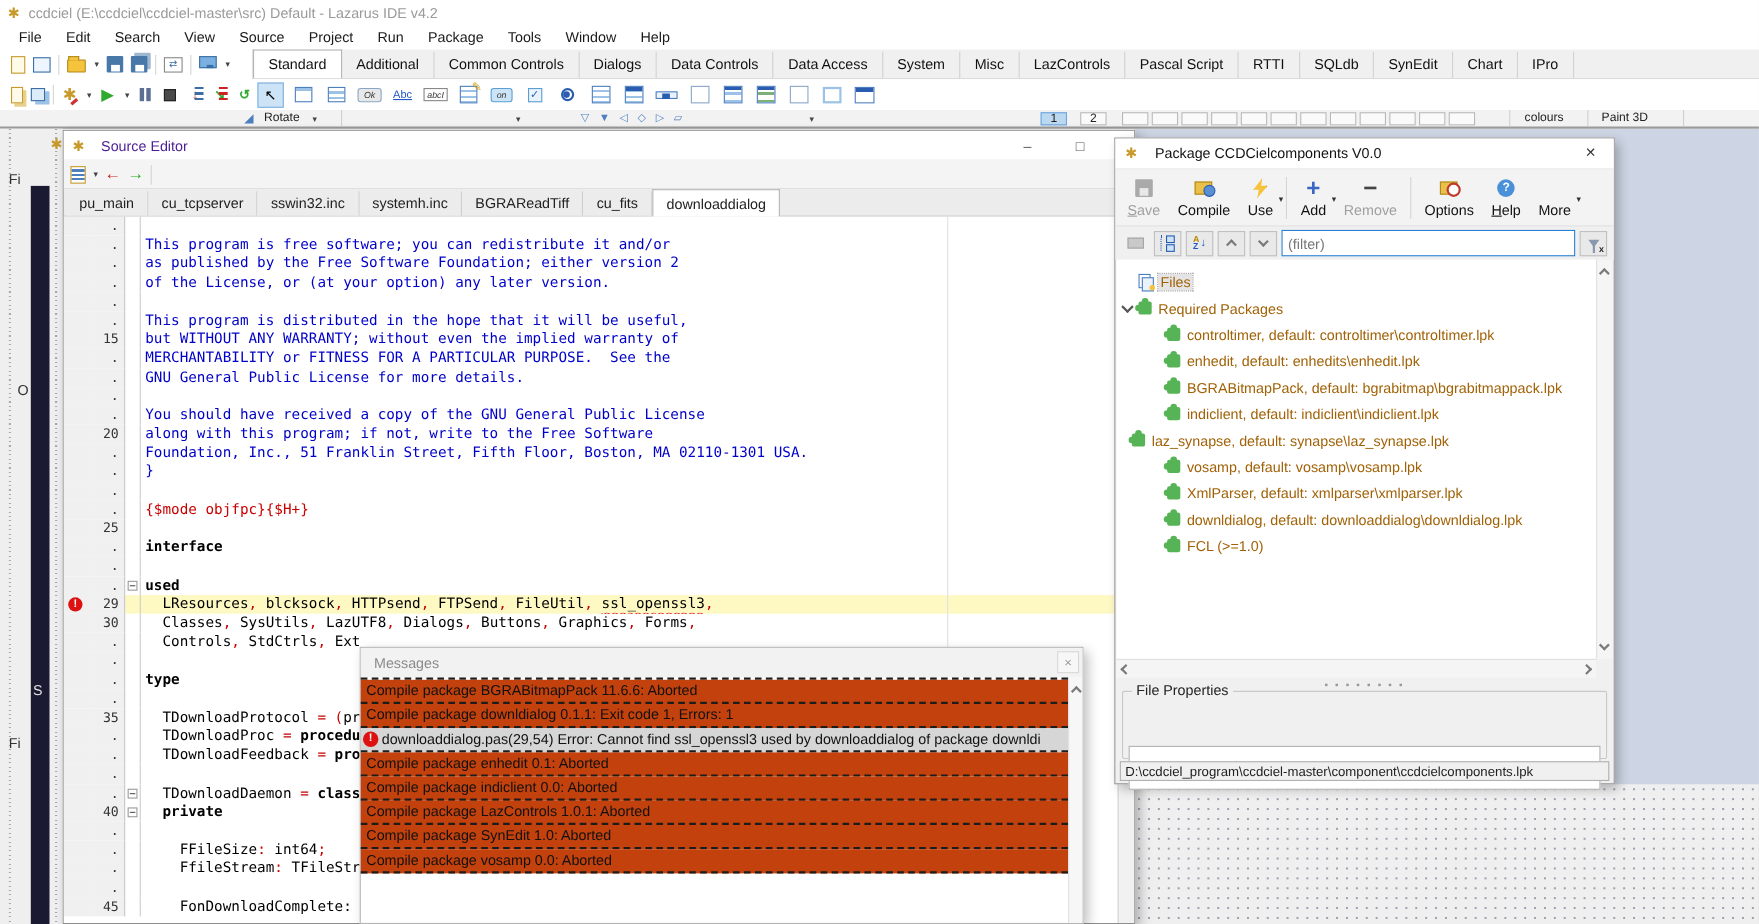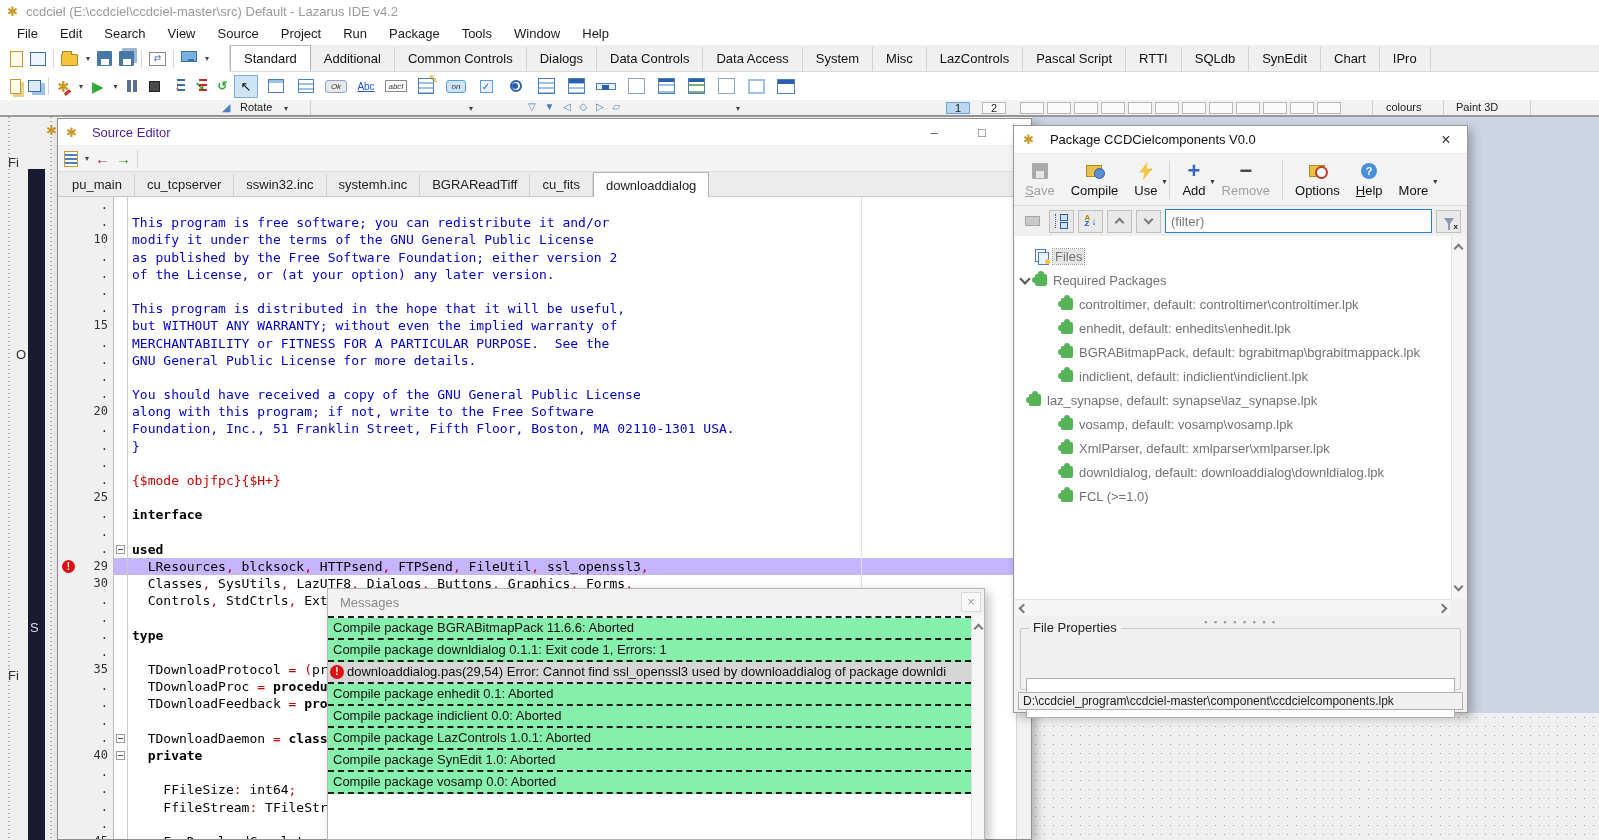--- a/index.html
+++ b/index.html
@@ -107,42 +107,42 @@
   .arrow-right{color:#22aa22;font-weight:bold;font-size:15px;}
   .se-tabs{height:25px;background:#ececec;display:flex;align-items:flex-end;border-bottom:1px solid #c9c9c9;padding-left:2px;}
   .stab{padding:3px 12px 4px 12px;border-right:1px solid #cfcfcf;color:#222;white-space:nowrap;background:#ececec;}
   .stab.active{background:#fff;border:1px solid #b5b5b5;border-bottom:none;padding-top:5px;margin-bottom:-1px;}
   .se-body{position:absolute;left:0;top:78px;right:0;bottom:0;overflow:hidden;background:#fff;}
   .crow{display:flex;height:17.2px;line-height:17.2px;font-family:"DejaVu Sans Mono",monospace;font-size:13px;white-space:pre;}
   .g-ic{width:24px;background:#f0f0f0;position:relative;flex:none;}
   .g-num{width:32px;background:#f0f0f0;border-right:1px solid #bbb;color:#333;font-size:12px;text-align:right;padding-right:5px;flex:none;}
   .g-fold{width:14px;border-right:1px solid #ccc;background:#fff;position:relative;flex:none;}
   .g-txt{flex:1;padding-left:4px;background:#fff;}
-  .crow.hl .g-fold,.crow.hl .g-txt{background:#c4b5fd;}
+  .crow.hl .g-fold,.crow.hl .g-txt{background:#fef9c3;}
   .errdot{position:absolute;left:4px;top:2px;width:13px;height:13px;border-radius:50%;background:#dd1111;color:#fff;font:bold 10px/13px "Liberation Sans",sans-serif;text-align:center;}
   .foldbox{position:absolute;left:2px;top:4px;width:9px;height:9px;border:1px solid #999;background:#fff;}
   .foldbox::after{content:"";position:absolute;left:1px;top:3px;width:5px;height:1px;background:#555;}
   .tk-cm{color:#0000c8;}
   .tk-dir{color:#c80000;}
   .tk-kw{color:#000;font-weight:bold;}
   .tk-id{color:#000;}
   .tk-sy{color:#c80000;}
   .tk-er{color:#000;text-decoration:underline;text-decoration-style:wavy;text-decoration-color:#e00000;text-underline-offset:3px;}
   .margin-line{position:absolute;left:803px;top:78px;bottom:0;width:1px;background:#e2e2e2;}
   .se-scroll{position:absolute;right:0;top:78px;bottom:0;width:15px;background:#f1f1f1;border-left:1px solid #d5d5d5;}
   .se-thumb{position:absolute;left:2px;top:18px;width:11px;height:200px;background:#c9c9c9;}
   .se-errmark{position:absolute;left:3px;top:26px;width:9px;height:4px;background:#dd1111;}
 
   
   .mw{position:absolute;left:327px;top:588px;width:658px;height:252px;background:#fff;border:1px solid #b5b5b5;box-shadow:4px 4px 10px rgba(0,0,0,.25);}
   .mw-title{position:relative;height:27px;background:#f2f2f2;display:flex;align-items:center;padding-left:12px;color:#8a8a8a;}
   .mw-close{position:absolute;right:3px;top:3px;width:20px;height:20px;background:#f7f7f7;border:1px solid #d8d8d8;color:#999;display:flex;align-items:center;justify-content:center;font-size:12px;}
   .mw-list{position:absolute;left:0;top:27px;right:13px;bottom:0;border-top:2px dashed #1c1c1c;}
   .msg-row{height:22px;line-height:20px;padding-left:5px;border-bottom:2px dashed #1c1c1c;white-space:nowrap;overflow:hidden;color:#111;}
-  .msg-row.red{background:#86efac;}
+  .msg-row.red{background:#c2410c;}
   .msg-row.error{background:#d6d6d6;display:flex;align-items:center;gap:3px;padding-left:2px;}
   .msg-err-ic{width:14px;height:14px;border-radius:50%;background:#dd1111;color:#fff;font:bold 10px/14px "Liberation Sans",sans-serif;text-align:center;flex:none;}
   .mw-scroll{position:absolute;right:0;top:27px;width:13px;bottom:0;background:#f7f7f7;border-left:1px solid #e0e0e0;}
   .mw-scroll .chev{position:absolute;left:3px;top:6px;}
 
   
   .pw{position:absolute;left:1013px;top:125px;width:455px;height:588px;background:#f0f0f0;border:1px solid #9a9a9a;box-shadow:4px 4px 10px rgba(0,0,0,.28);}
   .pw-title{position:relative;height:28px;background:#fff;display:flex;align-items:center;padding-left:9px;border-bottom:1px solid #e8e8e8;}
   .pw-title .wt{margin-left:8px;color:#111;}
   .pw-close{position:absolute;right:10px;top:3px;width:22px;height:22px;display:flex;align-items:center;justify-content:center;color:#333;font-size:16px;}
@@ -179,21 +179,21 @@
   .chev.down{transform:rotate(45deg);margin-bottom:3px;}
   .chev.left{transform:rotate(135deg);}
   .chev.right{transform:rotate(-45deg);}
   .pw-filter{flex:1;height:24px;border:1px solid #2a7fd4;background:#fff;font-family:"Liberation Sans",sans-serif;font-size:13px;padding:0 5px;color:#333;}
   .pw-filter::placeholder{color:#777;}
   .pic-funnel{width:0;height:0;border-left:5px solid transparent;border-right:5px solid transparent;border-top:7px solid #8a97ad;position:relative;}
   .pic-funnel::after{content:"";position:absolute;left:-1px;top:-2px;width:2px;height:7px;background:#8a97ad;}
   .funnel-x{position:absolute;right:2px;bottom:1px;font-size:8px;font-weight:bold;color:#222;}
   .pw-tree{position:absolute;left:1px;top:110px;right:16px;bottom:113px;background:#fff;overflow:hidden;padding-top:8px;}
   .trow{display:flex;align-items:center;height:24px;white-space:nowrap;}
-  .trow .tlabel{margin-left:5px;color:#737373;}
+  .trow .tlabel{margin-left:5px;color:#a16207;}
   .trow.selected .tlabel{background:#e4e4e4;outline:1px dotted #999;padding:0 2px;}
   .tchev{width:8px;height:8px;border-right:2px solid #555;border-bottom:2px solid #555;transform:rotate(45deg);margin:0 6px 3px 0;flex:none;}
   .tchev.none{border:none;width:14px;margin:0;}
   .ic-files{position:relative;width:13px;height:14px;flex:none;}
   .ic-files::before{content:"";position:absolute;left:0;top:0;width:9px;height:11px;background:#fff;border:1px solid #4d7fbf;}
   .ic-files::after{content:"";position:absolute;left:3px;top:3px;width:9px;height:11px;background:#eaf3fc;border:1px solid #4d7fbf;}
   .ic-files .dot{position:absolute;right:-2px;bottom:-1px;width:5px;height:5px;border-radius:50%;background:#f5c33c;z-index:2;}
   .ic-puzzle{position:relative;width:12px;height:12px;background:#56b356;border-radius:2px;flex:none;margin-right:1px;}
   .ic-puzzle::before{content:"";position:absolute;left:3px;top:-3px;width:6px;height:6px;border-radius:50%;background:#56b356;}
   .ic-puzzle::after{content:"";position:absolute;left:-3px;top:3px;width:6px;height:6px;border-radius:50%;background:#56b356;}
@@ -402,21 +402,20 @@
         <div class="stab">sswin32.inc</div>
         <div class="stab">systemh.inc</div>
         <div class="stab">BGRAReadTiff</div>
         <div class="stab">cu_fits</div>
         <div class="stab active">downloaddialog</div>
       </div>
     <div class="se-body">
       <div>
           <div class="crow"><span class="g-ic"></span><span class="g-num">.</span><span class="g-fold"></span><span class="g-txt"></span></div>
           <div class="crow"><span class="g-ic"></span><span class="g-num">.</span><span class="g-fold"></span><span class="g-txt"><span class="tk-cm">This program is free software; you can redistribute it and/or</span></span></div>
-          <div class="crow"><span class="g-ic"></span><span class="g-num">10</span><span class="g-fold"></span><span class="g-txt"><span class="tk-cm">modify it under the terms of the GNU General Public License</span></span></div>
           <div class="crow"><span class="g-ic"></span><span class="g-num">.</span><span class="g-fold"></span><span class="g-txt"><span class="tk-cm">as published by the Free Software Foundation; either version 2</span></span></div>
           <div class="crow"><span class="g-ic"></span><span class="g-num">.</span><span class="g-fold"></span><span class="g-txt"><span class="tk-cm">of the License, or (at your option) any later version.</span></span></div>
           <div class="crow"><span class="g-ic"></span><span class="g-num">.</span><span class="g-fold"></span><span class="g-txt"></span></div>
           <div class="crow"><span class="g-ic"></span><span class="g-num">.</span><span class="g-fold"></span><span class="g-txt"><span class="tk-cm">This program is distributed in the hope that it will be useful,</span></span></div>
           <div class="crow"><span class="g-ic"></span><span class="g-num">15</span><span class="g-fold"></span><span class="g-txt"><span class="tk-cm">but WITHOUT ANY WARRANTY; without even the implied warranty of</span></span></div>
           <div class="crow"><span class="g-ic"></span><span class="g-num">.</span><span class="g-fold"></span><span class="g-txt"><span class="tk-cm">MERCHANTABILITY or FITNESS FOR A PARTICULAR PURPOSE.  See the</span></span></div>
           <div class="crow"><span class="g-ic"></span><span class="g-num">.</span><span class="g-fold"></span><span class="g-txt"><span class="tk-cm">GNU General Public License for more details.</span></span></div>
           <div class="crow"><span class="g-ic"></span><span class="g-num">.</span><span class="g-fold"></span><span class="g-txt"></span></div>
           <div class="crow"><span class="g-ic"></span><span class="g-num">.</span><span class="g-fold"></span><span class="g-txt"><span class="tk-cm">You should have received a copy of the GNU General Public License</span></span></div>
           <div class="crow"><span class="g-ic"></span><span class="g-num">20</span><span class="g-fold"></span><span class="g-txt"><span class="tk-cm">along with this program; if not, write to the Free Software</span></span></div>

